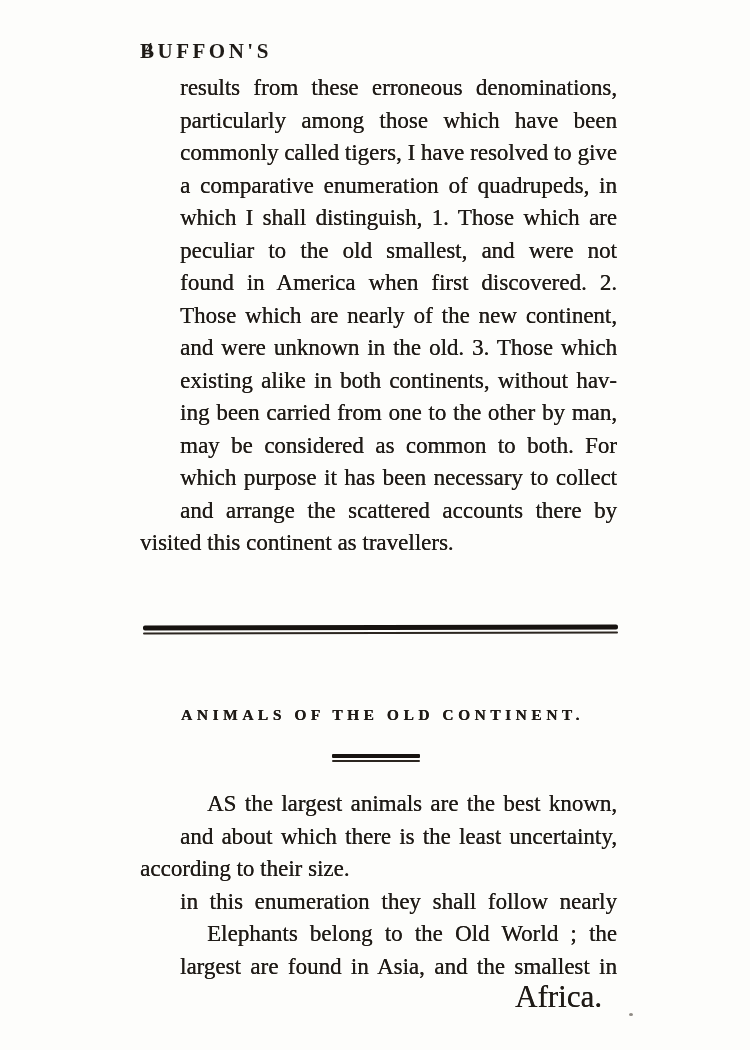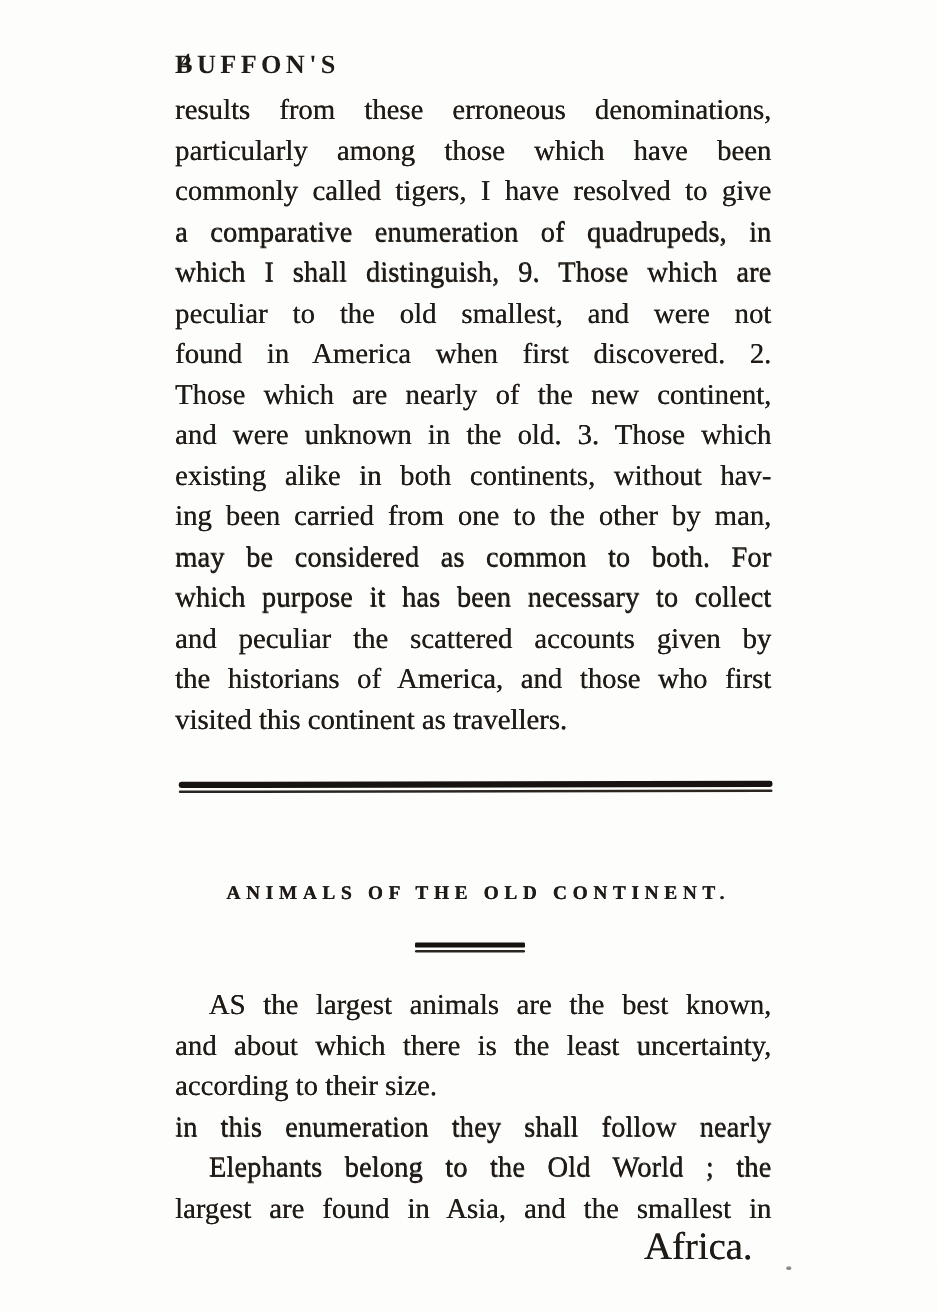--- a/index.html
+++ b/index.html
@@ -49,21 +49,21 @@
     left: 140px;
     width: 477px;
     font-size: 23px;
     line-height: 32.5px;
     text-shadow: 0.25px 0.25px 0 #2a241e;
   }
   .p1 { top: 72px; }
   .p2 { top: 788px; }
   .p3 { top: 918px; }
   .tline { text-align: justify; }
-  .tline.fill { text-align-last: justify; }
+  .tline.fill { text-align-last: justify; margin-left: 40px; }
   .indent .tline:first-child { text-indent: 27px; }
 
   
   .divider {
     position: absolute;
     left: 143px;
     top: 625px;
     width: 475px;
     transform: rotate(-0.12deg);
   }
@@ -143,31 +143,30 @@
   <header class="running-head">
     <span class="page-num">4</span>
     <span class="running-title">BUFFON'S</span>
   </header>
 
   <div class="para p1">
       <div class="tline fill">results from these erroneous denominations,</div>
       <div class="tline fill">particularly among those which have been</div>
       <div class="tline fill">commonly called tigers, I have resolved to give</div>
       <div class="tline fill">a comparative enumeration of quadrupeds, in</div>
-      <div class="tline fill">which I shall distinguish, 9. Those which are</div>
+      <div class="tline fill">which I shall distinguish, 1. Those which are</div>
       <div class="tline fill">peculiar to the old smallest, and were not</div>
       <div class="tline fill">found in America when first discovered. 2.</div>
       <div class="tline fill">Those which are nearly of the new continent,</div>
       <div class="tline fill">and were unknown in the old. 3. Those which</div>
       <div class="tline fill">existing alike in both continents, without hav-</div>
       <div class="tline fill">ing been carried from one to the other by man,</div>
       <div class="tline fill">may be considered as common to both. For</div>
       <div class="tline fill">which purpose it has been necessary to collect</div>
-      <div class="tline fill">and peculiar the scattered accounts given by</div>
-      <div class="tline fill">the historians of America, and those who first</div>
+      <div class="tline fill">and arrange the scattered accounts there by</div>
       <div class="tline">visited this continent as travellers.</div>
     </div>
 
   <div class="divider">
     <div class="rule-thick"></div>
     <div class="rule-thin"></div>
   </div>
 
   <h2 class="section-heading">ANIMALS OF THE OLD CONTINENT.</h2>
 

